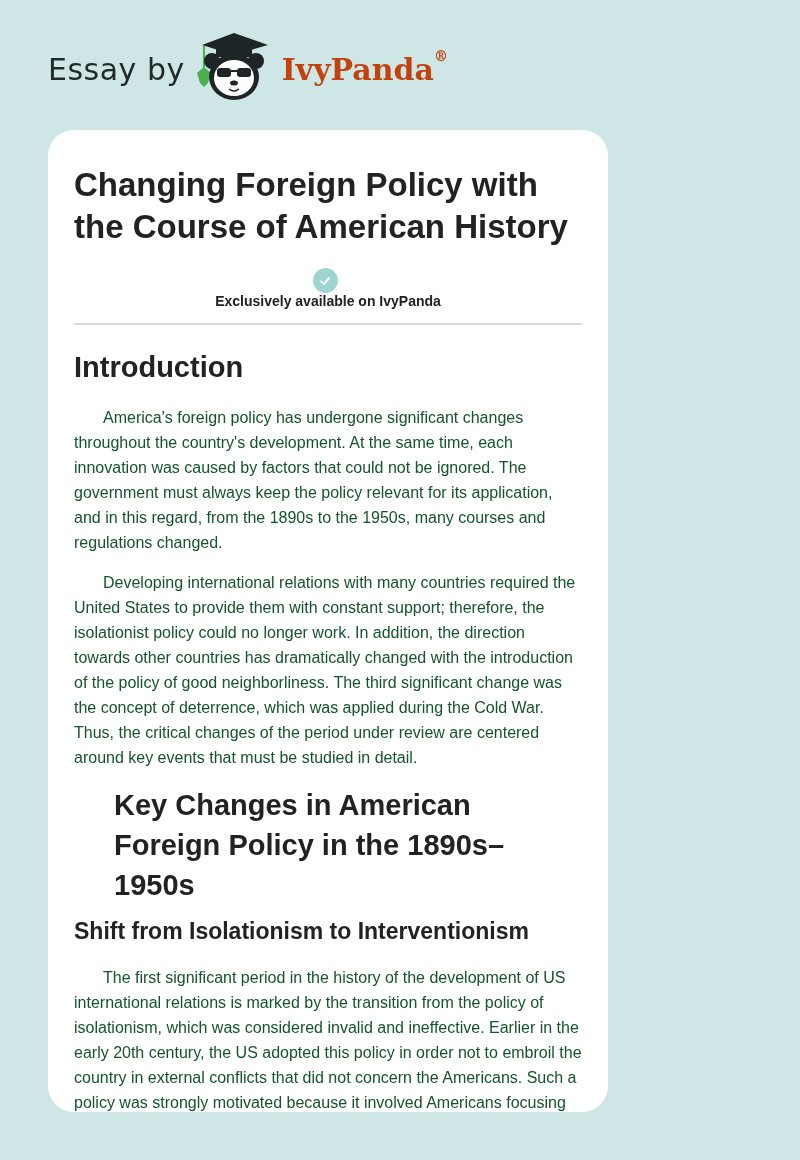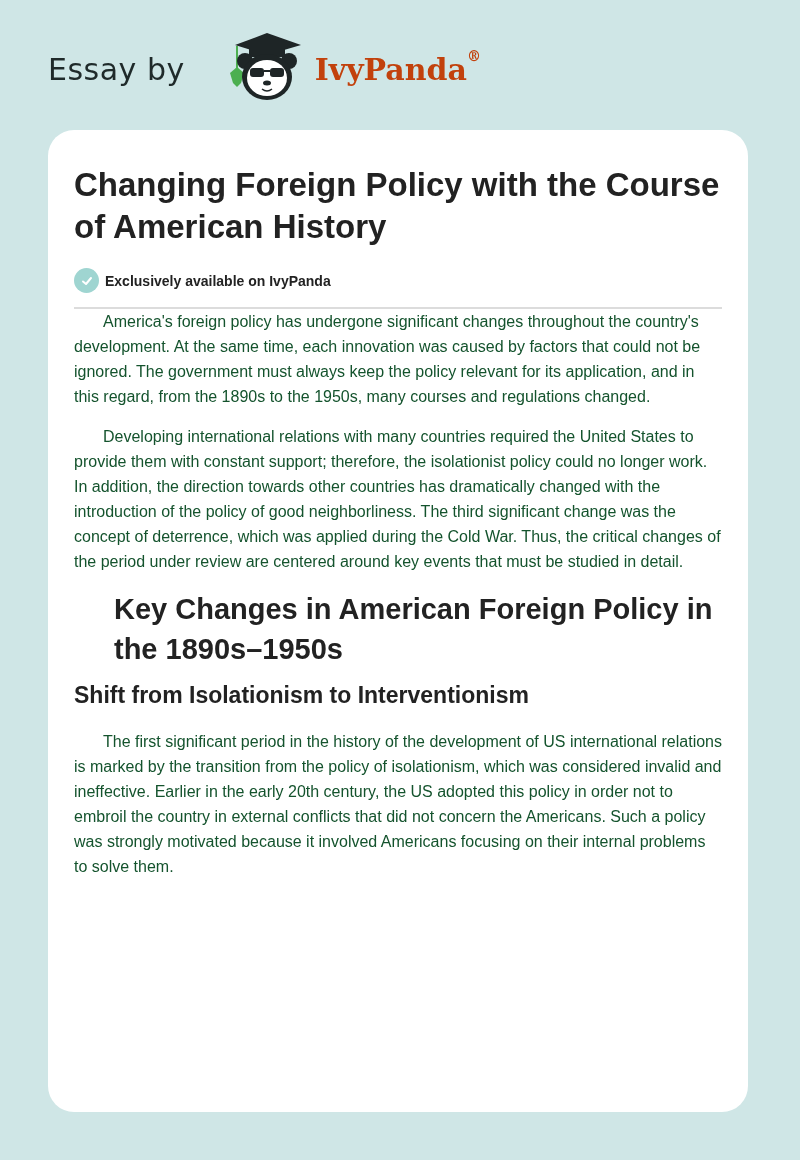--- a/index.html
+++ b/index.html
@@ -11,42 +11,42 @@
     position: relative;
     overflow: hidden;
   }
   .brand {
     position: absolute; left: 48px; top: 34px; height: 70px;
     display: flex; align-items: center;
   }
   .brand .essay-by {
     font-family: "DejaVu Sans", sans-serif;
     font-size: 30px; color: #1f2a2a; letter-spacing: 0.5px;
-    margin-right: 36px;
+    margin-right: 3px;
   }
   .brand .panda { width: 86px; height: 72px; margin-right: 8px; }
   .brand .name {
     font-family: "DejaVu Serif", serif;
     font-weight: bold; font-size: 30px; color: #c2410c;
   }
   .brand .reg { font-size: 14px; vertical-align: top; position: relative; top: -4px; }
   .card {
     position: absolute; left: 48px; top: 130px;
-    width: 700px; height: 982px;
+    width: 560px; height: 982px;
     background: #fff; border-radius: 26px;
     overflow: hidden;
   }
   .inner { padding: 34px 26px 0 26px; }
   h1 {
     margin: 0; font-size: 33px; line-height: 42px; font-weight: bold;
     color: #222;
   }
   .exclusive {
     display: flex; align-items: center; margin-top: 20px;
-    font-size: 14px; font-weight: bold; color: #222;
+    font-size: 14px; font-weight: bold; color: #222; flex-direction: column;
   }
   .check {
     width: 25px; height: 25px; border-radius: 50%;
     background: #9fd5d1; display: flex; align-items: center; justify-content: center;
     margin-right: 6px;
   }
   .divider { height: 2px; background: #dcdcdc; margin-top: 14px; }
   h2 {
     margin: 22px 0 18px 0; font-size: 29px; line-height: 40px; font-weight: bold; color: #222;
   }
@@ -98,20 +98,21 @@
       <span class="check">
         <svg width="12" height="12" viewBox="0 0 12 12">
             <path d="M2,6.5 L5,9 L10,3" stroke="#fff" stroke-width="2" fill="none" stroke-linecap="round" stroke-linejoin="round"></path>
           </svg>
       </span>
       <span>Exclusively available on IvyPanda</span>
     </div>
 
     <div class="divider"></div>
 
+    <h2>Introduction</h2>
     <p>America's foreign policy has undergone significant changes throughout the country's development. At the same time, each innovation was caused by factors that could not be ignored. The government must always keep the policy relevant for its application, and in this regard, from the 1890s to the 1950s, many courses and regulations changed.</p>
     <p>Developing international relations with many countries required the United States to provide them with constant support; therefore, the isolationist policy could no longer work. In addition, the direction towards other countries has dramatically changed with the introduction of the policy of good neighborliness. The third significant change was the concept of deterrence, which was applied during the Cold War. Thus, the critical changes of the period under review are centered around key events that must be studied in detail.</p>
 
     <h2 class="key">Key Changes in American Foreign Policy in the 1890s–1950s</h2>
     <h3>Shift from Isolationism to Interventionism</h3>
     <p>The first significant period in the history of the development of US international relations is marked by the transition from the policy of isolationism, which was considered invalid and ineffective. Earlier in the early 20th century, the US adopted this policy in order not to embroil the country in external conflicts that did not concern the Americans. Such a policy was strongly motivated because it involved Americans focusing on their internal problems to solve them.</p>
   </div>
 </div>
 
 </body></html>

